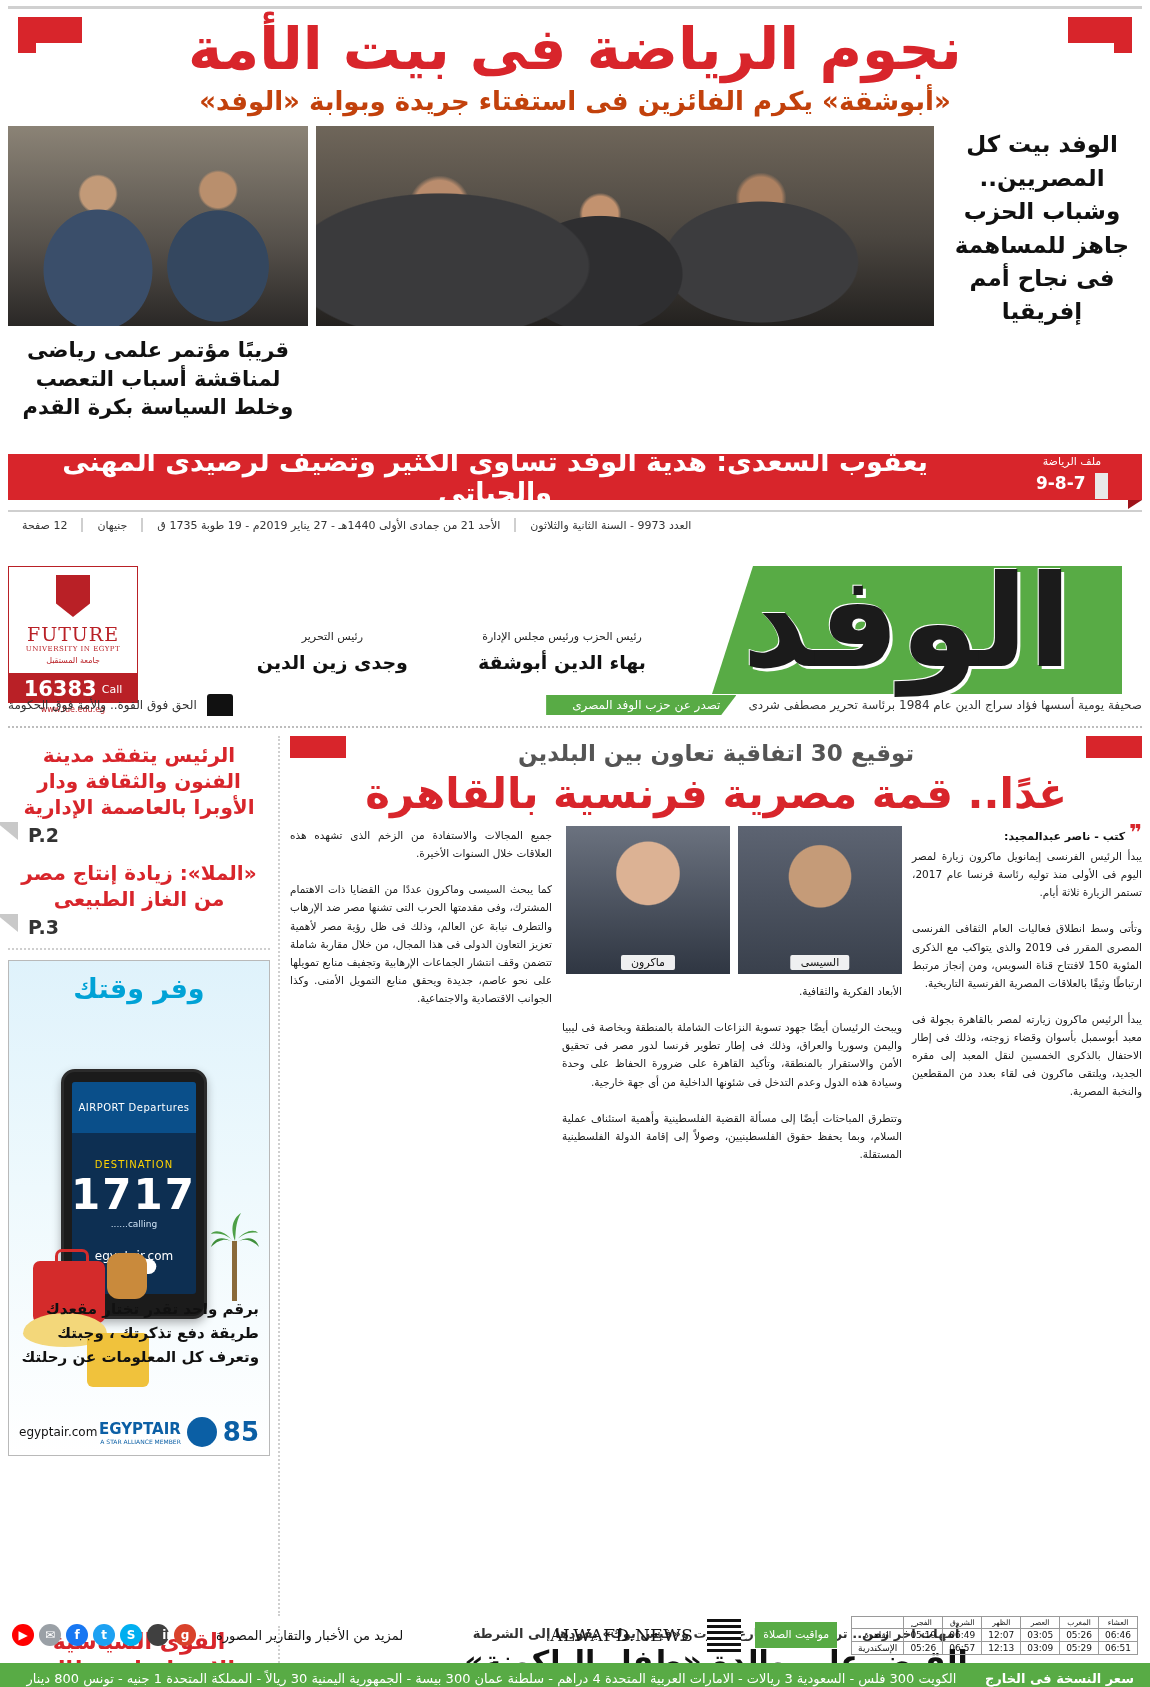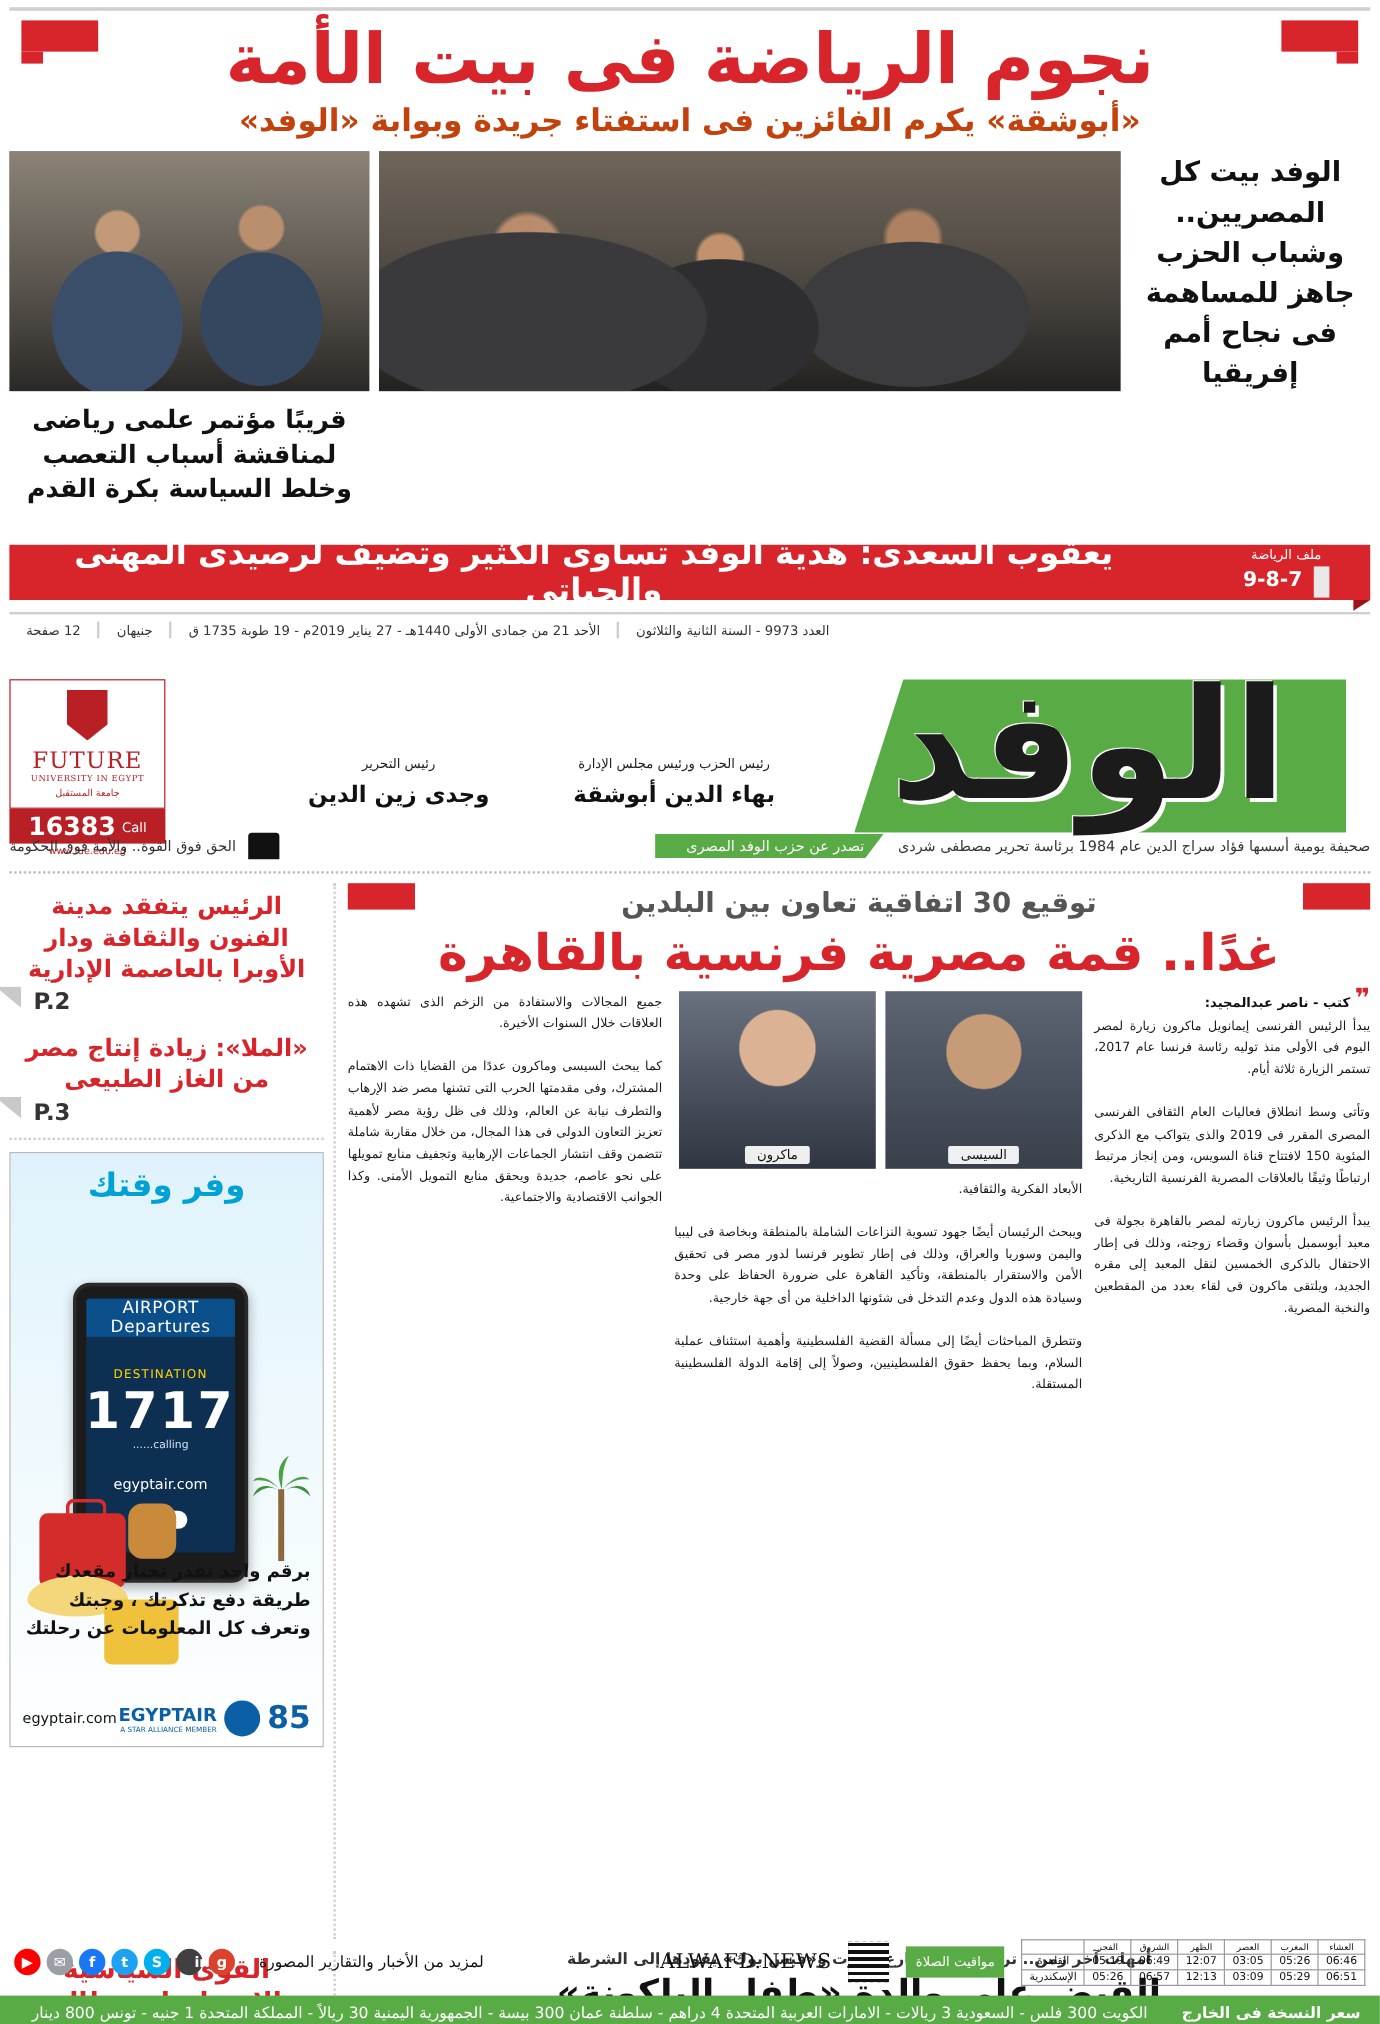--- a/index.html
+++ b/index.html
@@ -210,21 +210,21 @@
           color:#00a2d6; font-size:27px; font-weight:700;}
   .ad-h2{ position:absolute; top:52px; right:0; left:0; text-align:center; direction:rtl;
           color:#00a2d6; font-size:27px; font-weight:700;}
   .ad-phone{
     position:absolute; top:108px; right:62px; width:146px; height:250px;
     background:#1b1b1b; border-radius:14px; border:3px solid #2b2b2b;
     box-shadow:0 4px 10px rgba(0,0,0,.3);
   }
   .ad-screen{ position:absolute; inset:10px 8px 22px 8px; background:#0d2f52;
               border-radius:3px; overflow:hidden; }
-  .ad-scr-top{ background:#0a4f8a; color:#fff; font-size:14px; text-align:center; padding:0 0;
+  .ad-scr-top{ background:#0a4f8a; color:#fff; font-size:10px; text-align:center; padding:20px 0;
                font-family:"DejaVu Sans","Liberation Sans",sans-serif; letter-spacing:.5px;}
   .ad-dest{ color:#ffd400; font-size:10px; text-align:center; margin-top:26px; letter-spacing:1px;}
   .ad-num{ color:#fff; font-size:42px; font-weight:700; text-align:center; letter-spacing:2px; }
   .ad-calling{ color:#cfe3f5; font-size:9px; text-align:center; }
   .ad-site{ color:#fff; font-size:12px; text-align:center; margin-top:20px; }
   .ad-visit{ position:absolute; bottom:20px; right:50%; transform:translateX(50%);
              background:#fff; color:#0a4f8a; font-size:10px; padding:2px 12px; border-radius:9px;}
   .ad-suitcase{ position:absolute; top:300px; left:24px; width:72px; height:62px;
                 background:#d42b2b; border-radius:7px; }
   .ad-suitcase::before{content:""; position:absolute; top:-12px; left:22px; width:28px; height:14px;

